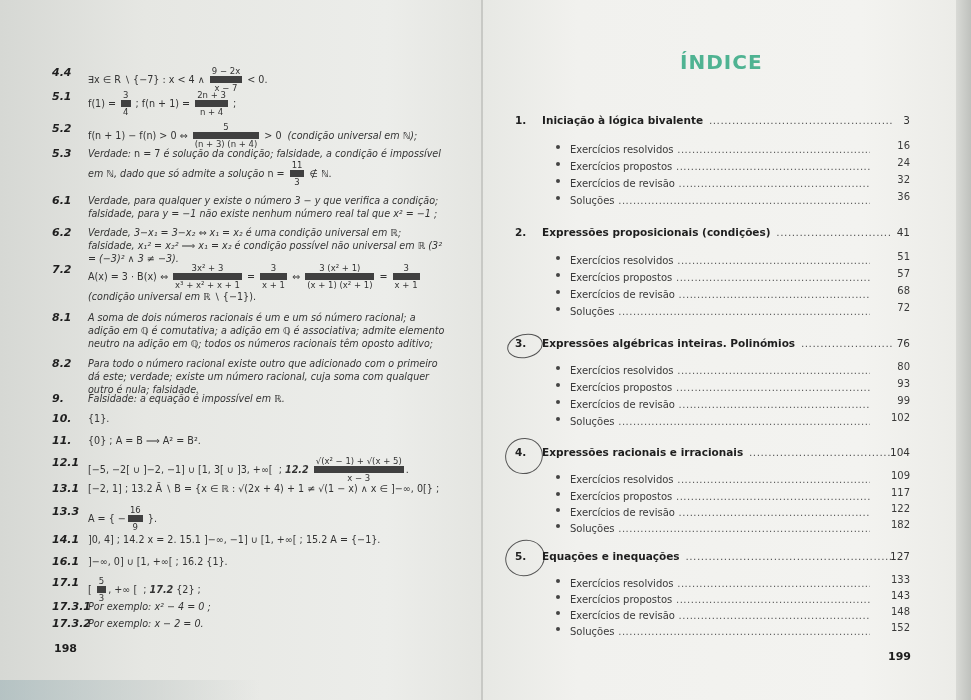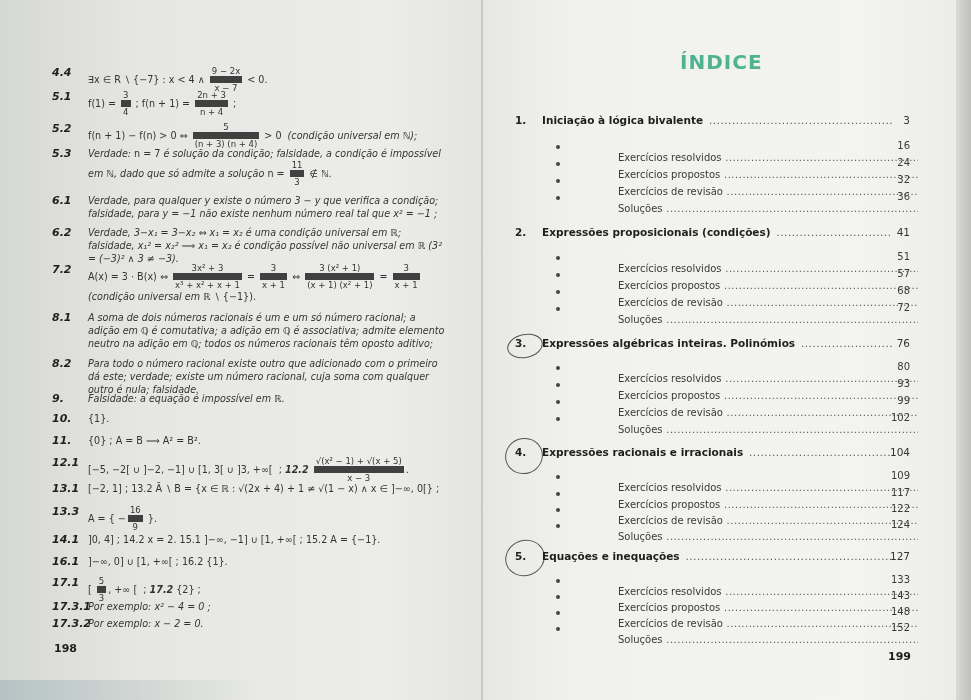--- a/index.html
+++ b/index.html
@@ -24,21 +24,21 @@
   
   .title { position:absolute; left:680px; top:50px; font-weight:bold; font-size:20px; letter-spacing:1px; color:#4fb392; }
   .chap { position:absolute; left:515px; width:400px; font-size:10.5px; }
   .chap .cnum { position:absolute; left:0; top:0; font-weight:bold; color:#222; }
   .chap .ctitle { position:absolute; left:27px; top:0; width:350px; font-weight:bold; color:#1e1e1e; white-space:nowrap; overflow:hidden; }
   .chap .ctitle span.t { background:inherit; padding-right:2px; }
   .dots::after { content:" ........................................................................................................................................"; font-weight:normal; color:#555; letter-spacing:0.5px; }
   .chap .cpage { position:absolute; left:350px; width:45px; text-align:right; top:0; color:#333; }
   .sub { position:absolute; left:556px; width:360px; font-size:10px; color:#3a3a3a; }
   .sub .bullet { position:absolute; left:0; top:5px; width:4px; height:4px; border-radius:50%; background:#444; }
-  .sub .slabel { position:absolute; left:14px; top:12px; width:300px; white-space:nowrap; overflow:hidden;margin-left:48px; }
+  .sub .slabel { position:absolute; left:14px; top:4px; width:300px; white-space:nowrap; overflow:hidden; }
   .sub .spage { position:absolute; left:309px; width:45px; text-align:right; top:0; }
   .circle { position:absolute; border:1px solid #555; border-radius:50%; }
 </style>
 </head>
 <body>
 
 <div class="page page-left"></div>
 <div class="page page-right"></div>
 <div class="spine"></div>
 <div class="edge-right"></div>
@@ -224,21 +224,21 @@
     <span class="spage">117</span>
   </div>
 <div class="sub" style="top:503px">
     <span class="bullet"></span>
     <span class="slabel dots"><span>Exercícios de revisão</span></span>
     <span class="spage">122</span>
   </div>
 <div class="sub" style="top:519px">
     <span class="bullet"></span>
     <span class="slabel dots"><span>Soluções</span></span>
-    <span class="spage">124</span>
+    <span class="spage">182</span>
   </div>
 
 <div class="circle" style="left:505px; top:540px; width:38px; height:34px; transform:rotate(-20deg)"></div>
 <div class="chap" style="top:550px">
   <span class="cnum">5.</span>
   <span class="ctitle dots"><span class="t">Equações e inequações</span></span>
   <span class="cpage">127</span>
 </div>
 <div class="sub" style="top:574px">
     <span class="bullet"></span>

